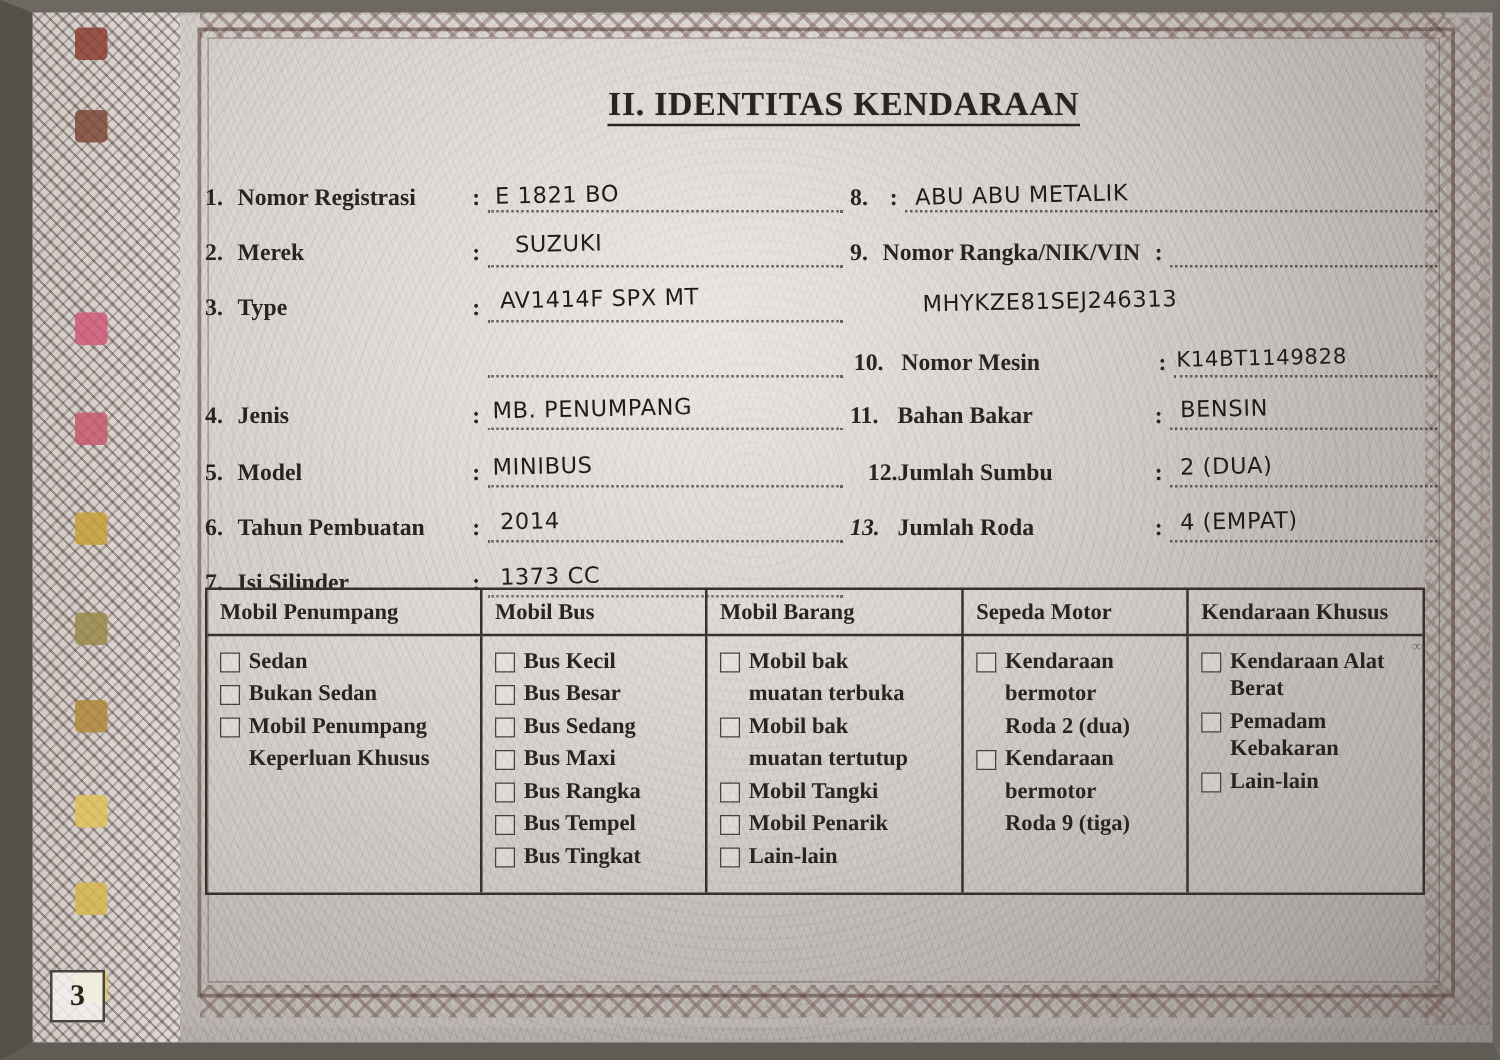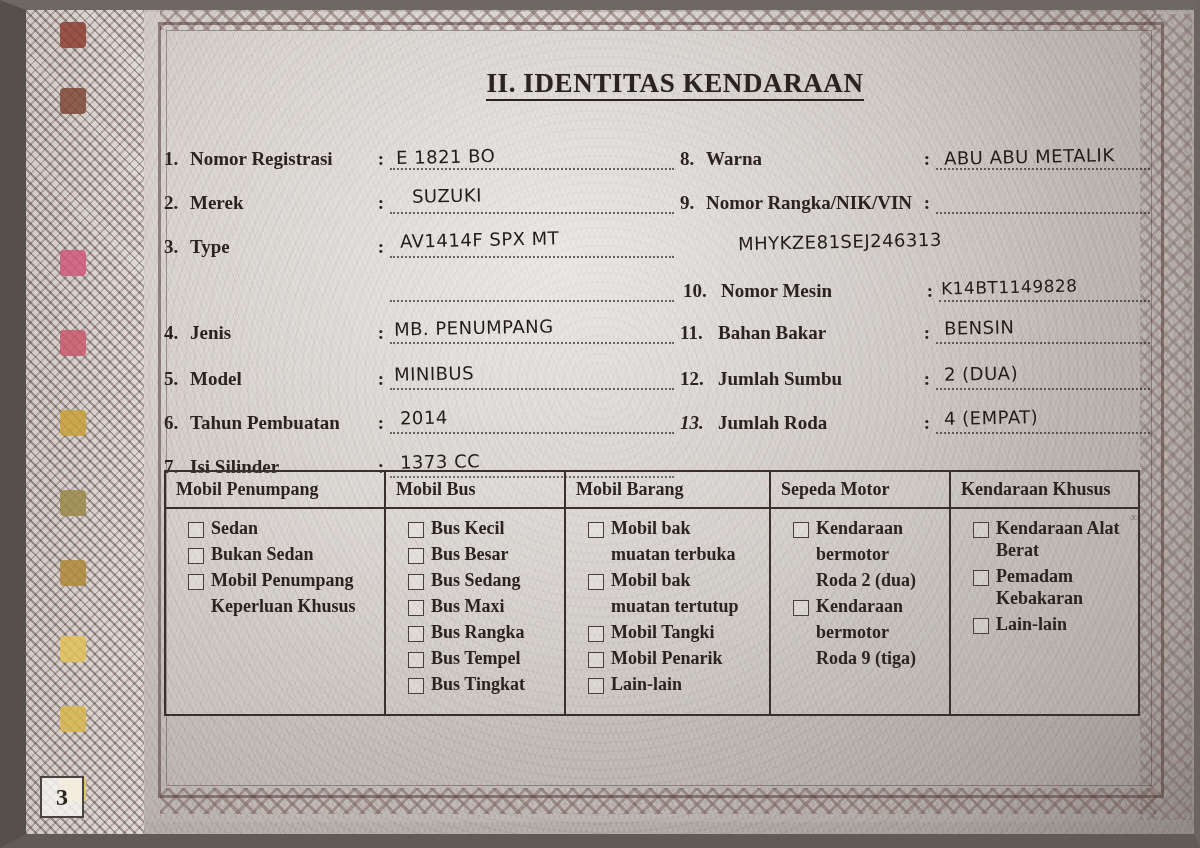--- a/index.html
+++ b/index.html
@@ -240,21 +240,21 @@
     font-size: 18px;
     font-weight: bold;
     padding: 7px 8px 7px 10px;
     border-right: 2px solid #3a302b;
     border-bottom: 2px solid #3a302b;
     vertical-align: middle;
     white-space: nowrap;
   }
   #table td {
     vertical-align: top;
-    padding: 9px 6px 14px 22px;
+    padding: 9px 6px 14px 10px;
     border-right: 2px solid #3a302b;
     font-size: 18px;
   }
   #table th:last-child, #table td:last-child { border-right: none; }
 
   .chk-item {
     display: flex;
     align-items: flex-start;
     margin-bottom: 4px;
     line-height: 1.22;
@@ -399,21 +399,20 @@
           <span class="dots">
             <span class="hand" style="left:10px;bottom:4px;">1373 CC</span>
           </span>
         </div>
       </div>
 
       <div class="col-right">
 
         <div class="row" style="top:26px;left:0;right:0;">
           <span class="num">8.</span>
-          <span class="lbl">Warna</span>
           <span class="colon">:</span>
           <span class="dots">
             <span class="hand" style="left:8px;bottom:2px;line-height:1.0;">ABU ABU METALIK</span>
           </span>
         </div>
 
         <div class="row" style="top:70px;left:0;right:0;">
           <span class="num">9.</span>
           <span class="lbl">Nomor Rangka/NIK/VIN</span>
           <span class="colon">:</span>
@@ -437,21 +436,21 @@
         <div class="row" style="top:200px;left:0;right:0;">
           <span class="num" style="width:38px;">11.</span>
           <span class="lbl" style="width:200px;">Bahan Bakar</span>
           <span class="colon">:</span>
           <span class="dots">
             <span class="hand" style="left:8px;bottom:4px;">BENSIN</span>
           </span>
         </div>
 
         <div class="row" style="top:246px;left:0;right:0;">
-          <span class="num" style="width:38px;">12.</span>
+          <span class="num" style="width:38px;text-align:right;">12.</span>
           <span class="lbl" style="width:200px;">Jumlah Sumbu</span>
           <span class="colon">:</span>
           <span class="dots">
             <span class="hand" style="left:8px;bottom:4px;">2 (DUA)</span>
           </span>
         </div>
 
         <div class="row" style="top:290px;left:0;right:0;">
           <span class="num" style="width:38px;font-style:italic;">13.</span>
           <span class="lbl" style="width:200px;">Jumlah Roda</span>

